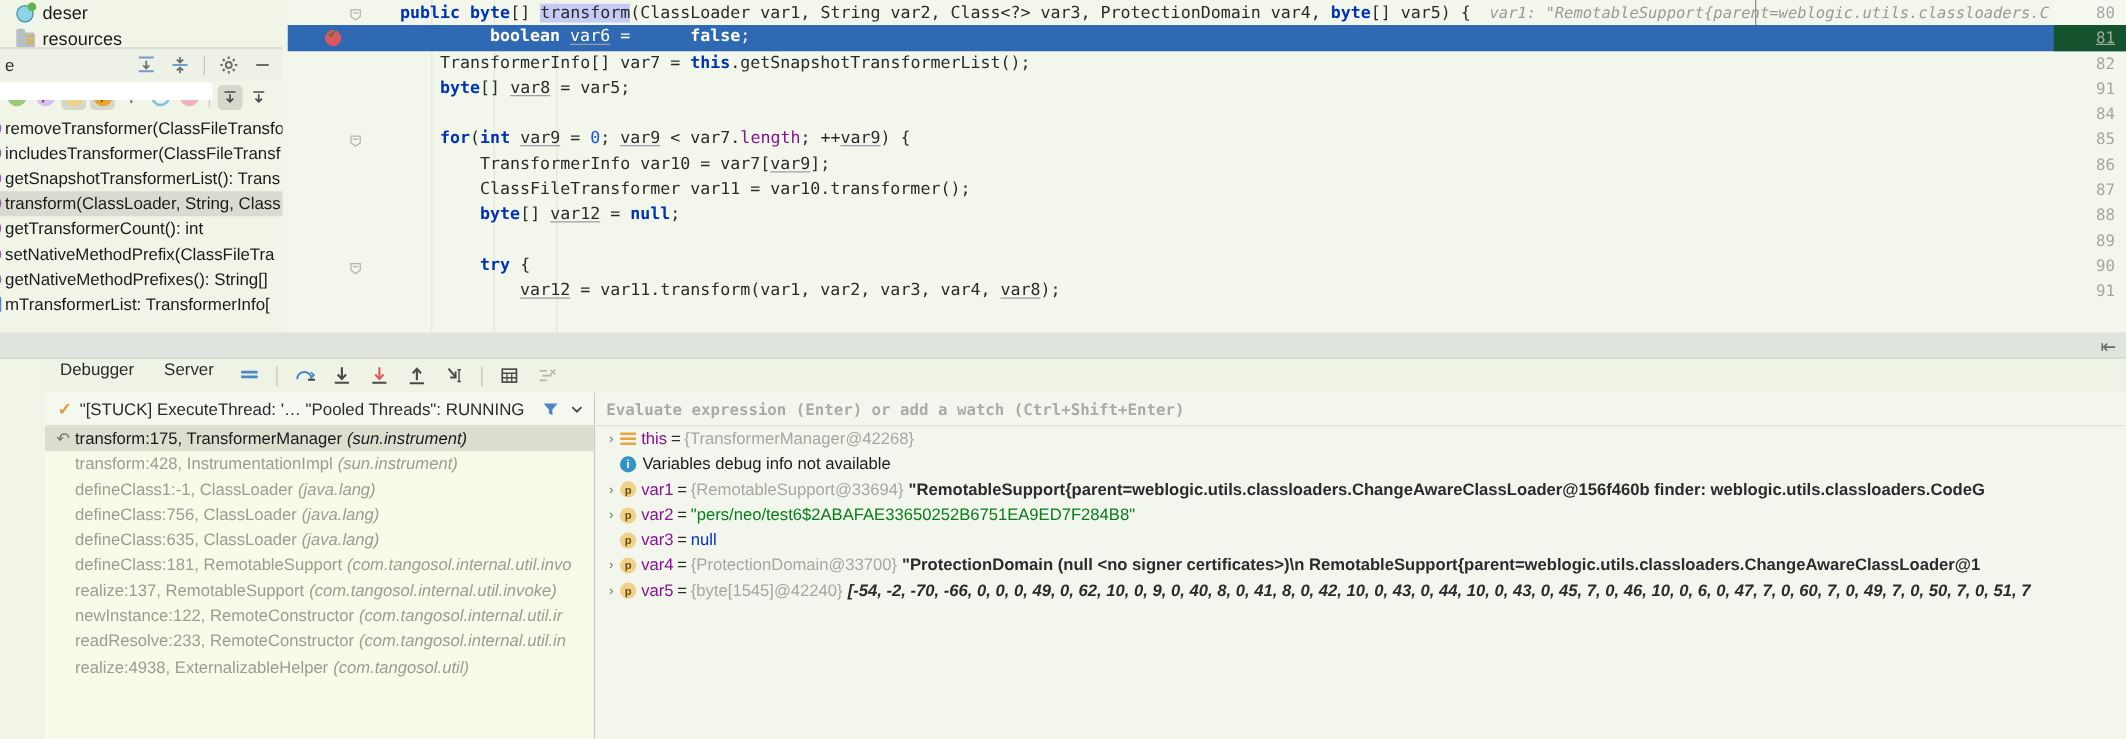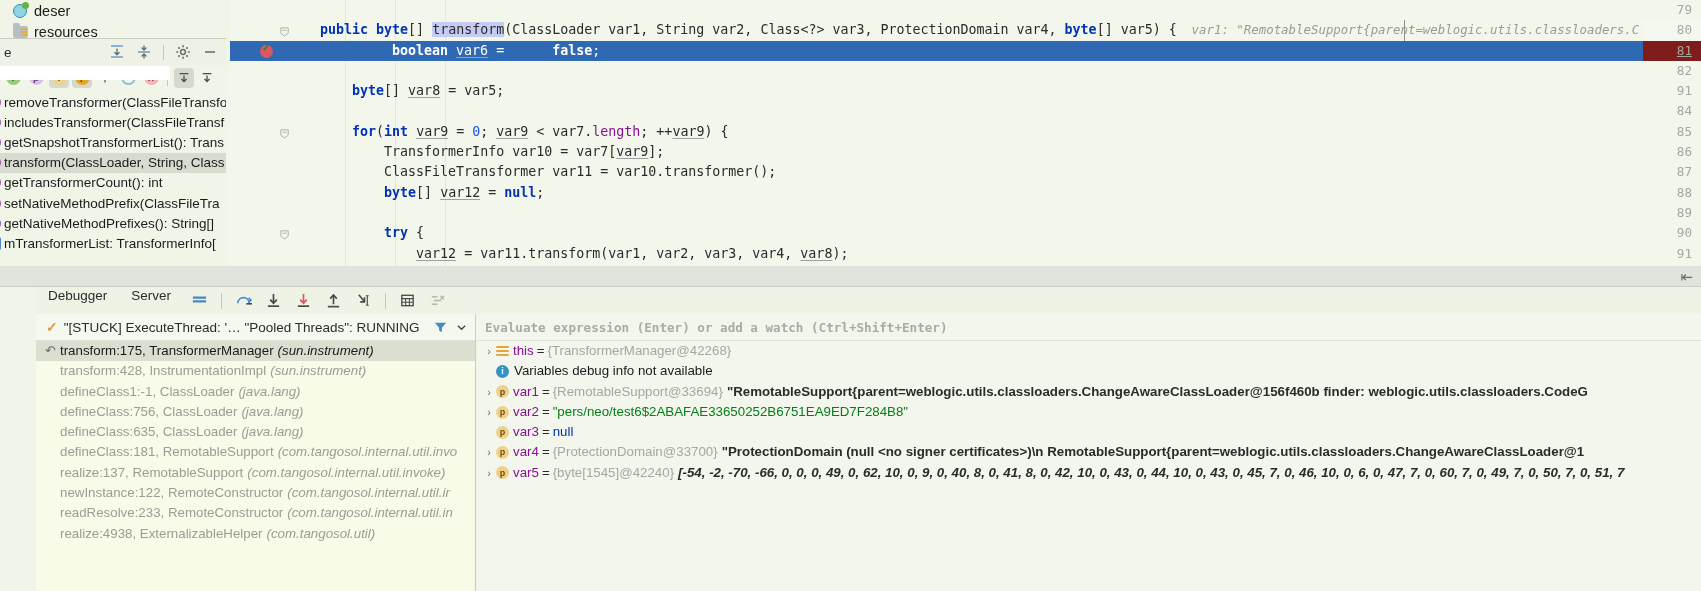--- a/index.html
+++ b/index.html
@@ -94,21 +94,21 @@
   }
   .ln {
     position:absolute; right:0; width:58px; text-align:right; padding-right:9px;
     color:#a4a8a0; font-family:"DejaVu Sans Mono", monospace; font-size:12.6px;
     line-height:20.3px; height:20.3px;
   }
   .row-wrap { position:relative; height:20.3px; }
   .row-wrap.current-line-gutter .ln { background:#f5f8ee; }
   .row-wrap.exec-line { background:#2f69b3; }
   .row-wrap.exec-line .code-line { color:#ffffff; }
-  .row-wrap.exec-line .ln { background:#7f1d1d;text-decoration:underline; }
+  .row-wrap.exec-line .ln { background:#14532d;text-decoration:underline; }
   .code-text { position:absolute; left:58px; top:0; height:20.3px; }
 
   .kw { color:#0033b3; font-weight:bold; }
   .num { color:#1750eb; }
   .fld { color:#871094; }
   .hl-ident { background:#c5cbf5; color:#2b2b2b; }
   .exec-line .kw,.exec-line .num,.exec-line .fld { color:#ffffff; font-weight:bold;margin-left:40px;}
   .und { text-decoration: underline; text-decoration-color:#9aa0a6; text-underline-offset:2px;}
   .inlay {
     color:#9a9a96; font-style:italic;
@@ -352,40 +352,37 @@
       </div>
     </div>
     <div class="floating-tab"></div>
   </div>
 
   <div class="editor">
     <div class="vert-guide" style="left:115px"></div>
     <div class="vert-guide" style="left:165px"></div>
     <div class="vert-guide" style="left:215px"></div>
     <div id="editor-lines">
-        <div class="row-wrap">
-          <div class="ln">79</div>
-          <div class="code-line code-text"></div>
-        </div>
         <div class="row-wrap current-line-gutter">
           <div class="ln">80</div>
           <div class="fold"><svg width="9" height="10" viewBox="0 0 9 10">
               <path d="M.8.8h7.4v5.4L4.5 9 .8 6.2z" fill="none" stroke="#b0b4ac" stroke-width="1"></path>
               <path d="M2.4 3.2h4.2" stroke="#b0b4ac" stroke-width="1"></path>
             </svg></div>
           <div class="code-line code-text"><span>    </span><span class="kw">public </span><span class="kw">byte</span><span>[] </span><span class="hl-ident">transform</span><span>(ClassLoader var1, String var2, Class&lt;?&gt; var3, ProtectionDomain var4, </span><span class="kw">byte</span><span>[] var5) {</span><span class="inlay">  var1: "RemotableSupport{parent=weblogic.utils.classloaders.C</span></div>
           <div class="caret-line"></div>
         </div>
         <div class="row-wrap exec-line">
           <div class="ln">81</div>
           <div class="breakpoint"></div>
           <div class="code-line code-text"><span>        </span><span class="kw">boolean </span><span class="und">var6</span><span> = </span><span class="kw">false</span><span>;</span></div>
         </div>
         <div class="row-wrap">
           <div class="ln">82</div>
+          <div class="code-line code-text"><span>        TransformerInfo[] var7 = </span><span class="kw">this</span><span>.getSnapshotTransformerList();</span></div>
         </div>
         <div class="row-wrap">
           <div class="ln">91</div>
           <div class="code-line code-text"><span>        </span><span class="kw">byte</span><span>[] </span><span class="und">var8</span><span> = var5;</span></div>
         </div>
         <div class="row-wrap">
           <div class="ln">84</div>
           <div class="code-line code-text"></div>
         </div>
         <div class="row-wrap">

